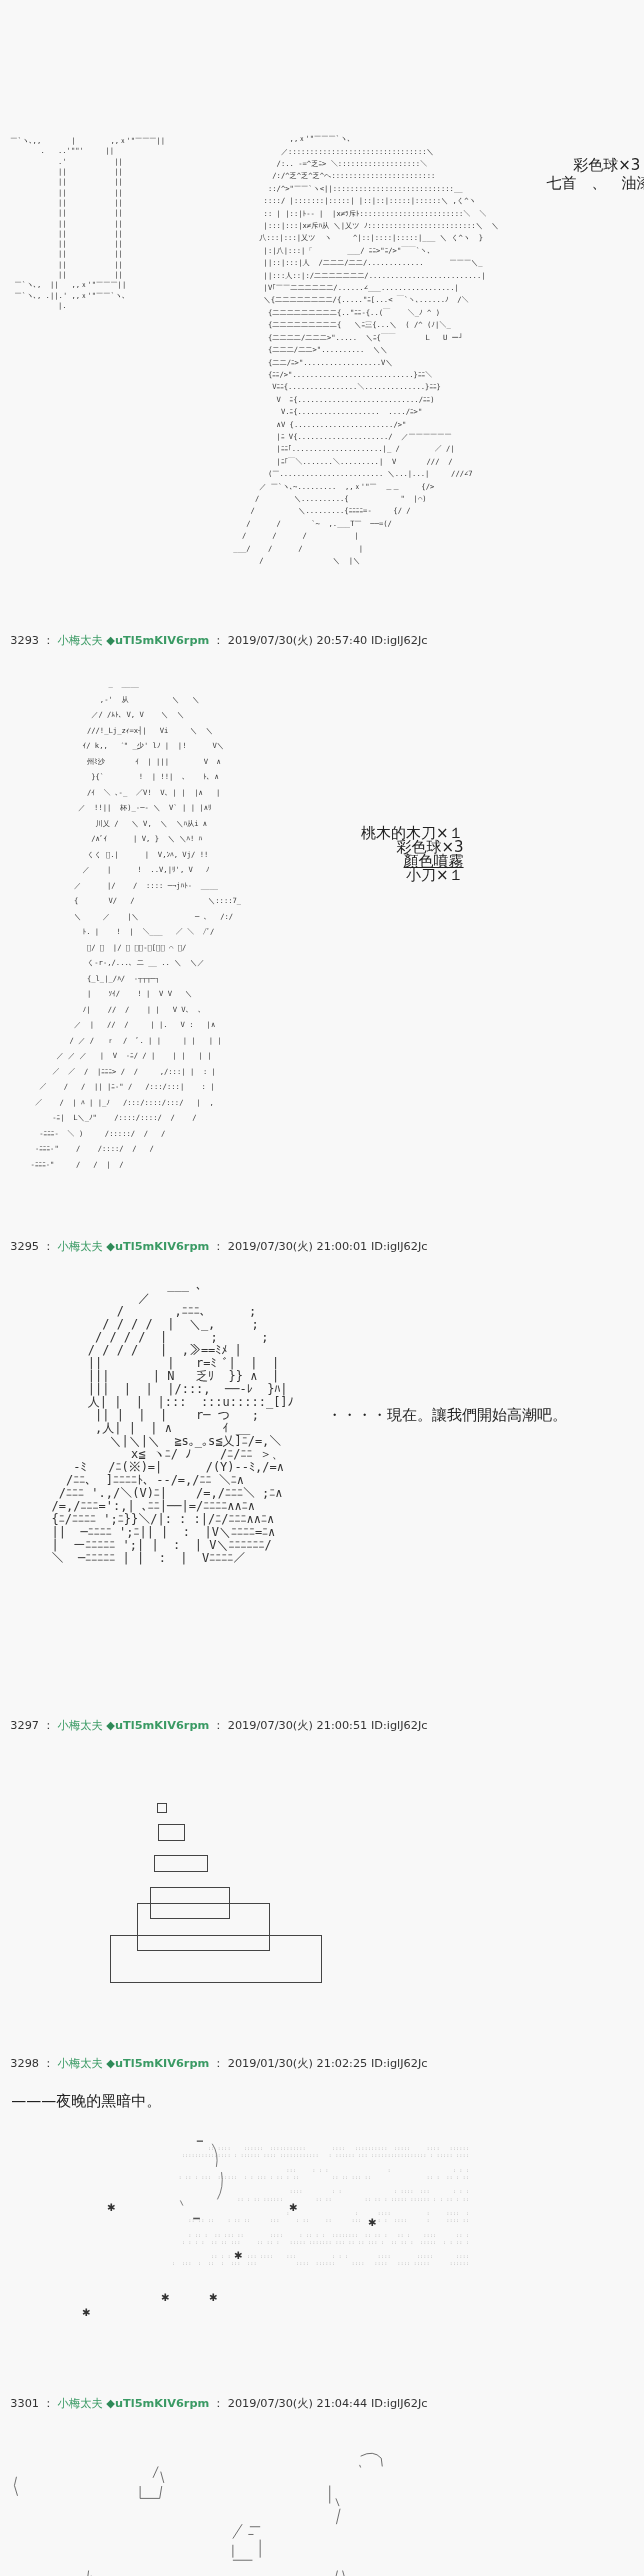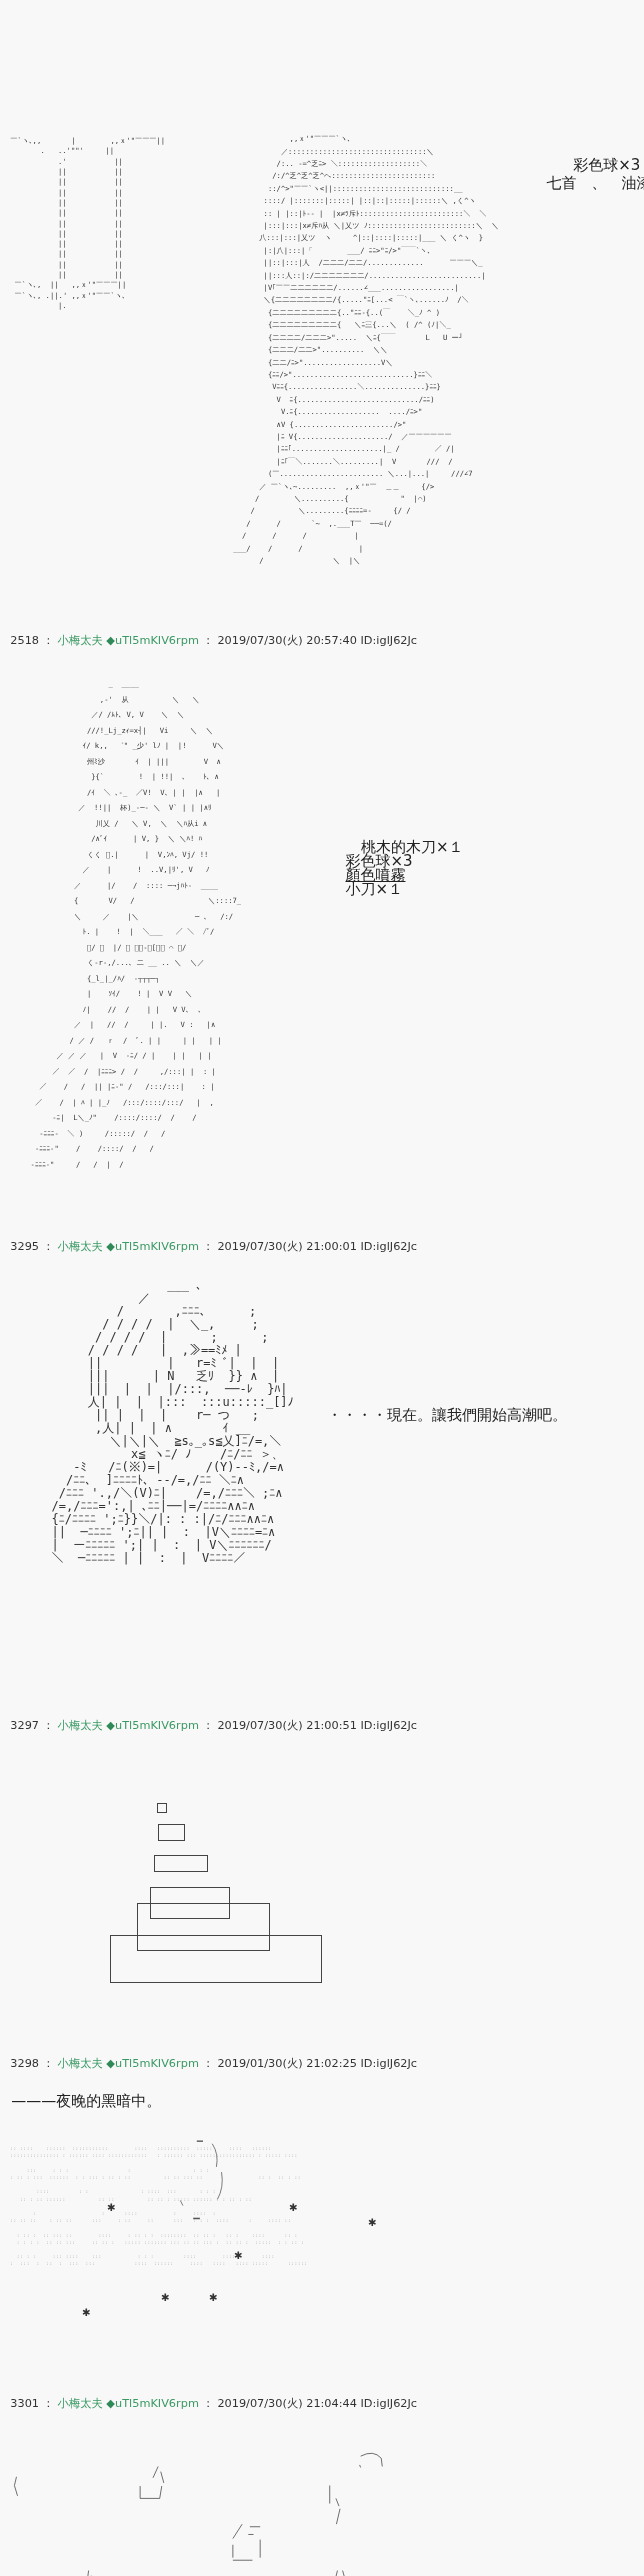--- a/index.html
+++ b/index.html
@@ -1,21 +1,21 @@
 <!DOCTYPE html>
 <html style="font-size:8.2px"><head>
 <meta charset="utf-8">
 <style>
   html, body { margin:0; padding:0; background:#f8f8f8; }
   body { width:644px; height:2650px; position:relative; overflow:hidden;
          font-family:"DejaVu Sans","Liberation Sans",sans-serif; color:#222; }
   .panel { position:absolute; left:0; width:644px; }
   .header { position:absolute; left:10.3px; font-size:11.3px; line-height:14.4px; white-space:nowrap; color:#333; }
   .header .name { color:#3a9a64; }
-  .header .trip { color:#3a9a64; }
+  .header .trip { color:#3a9a64;font-weight:bold; }
   .header .diamond { color:#2f8a58; }
   .aa { position:absolute; font-family:"DejaVu Sans Mono","Liberation Mono",monospace; white-space:pre;
         color:#333; line-height:9.8px; font-size:7.7px; }
   .note { position:absolute; font-size:15px; line-height:13.4px; color:#222; white-space:nowrap; }
   .box { position:absolute; border:1px solid #444; box-sizing:border-box; }
   .speck { position:absolute; font-family:"DejaVu Sans Mono",monospace; white-space:pre; color:#aaa;
            font-size:4.6px; line-height:7.2px; letter-spacing:0.5px; }
   .star { position:absolute; font-size:10.3px; color:#333; }
   svg.lines { position:absolute; left:0; top:0; }
 </style>
@@ -75,21 +75,21 @@
       /      /      /           |
     ___/    /      /             |
           /                ＼  |＼</pre>
   <div class="note" style="left:562px;top:157px;text-align:center;line-height:17.5px;">
     <div>彩色球×3</div>
     <div style="margin-left:-15.5px;font-family:Liberation Serif, serif;">七首　、　油漆</div>
   </div>
 </div>
 
 <div class="header" style="top:634px;">
-  <span>2518</span>
+  <span>3293</span>
   <span>：</span>
   <span class="name">小梅太夫</span>
   <span class="diamond">◆</span><span class="trip">uTl5mKIV6rpm</span>
   <span>：</span>
   <span>2019/07/30(火) 20:57:40</span>
   <span>ID:iglJ62Jc</span>
 </div>
 
 <div class="panel" style="top:659px;height:536px;">
   <pre class="aa" style="left:10.3px;top:10.3px;font-size:7.2px;line-height:15.5px;margin-left:16px;">                   _  ____
@@ -117,21 +117,21 @@
            ／  |   //  /     | |.   V :   |∧
           / ／ /   ｒ  /  ﾞ. | |     | |   | |
        ／ ／ ／   |  V  -ﾆ/ / |    | |   | |
       ／  ／  /  |ﾆﾆﾆ&gt; /  /     ,/:::| |  : |
    ／    /   /  || |ﾆ-" /   /:::/:::|    : |
   ／    /  | ﾊ | |_ﾉ   /:::/::::/:::/   |  ,
       -ﾆ|  L＼_ﾉ"    /::::/::::/  /    /
    -ﾆﾆﾆ-  ＼ )     /:::::/  /   /
   -ﾆﾆﾆ-"    /    /::::/  /   /
  -ﾆﾆﾆ-"     /   /  |  /</pre>
-  <div class="note" style="left:361px;top:181px;text-align:left;line-height:14px;">
+  <div class="note" style="left:361px;top:167px;text-align:right;line-height:14px;">
     <div>桃木的木刀×１</div>
     <div style="margin-left:-15.5px;">彩色球×3</div>
     <div style="margin-left:-15.5px;text-decoration:underline;">顏色噴霧</div>
     <div style="margin-left:-15.5px;">小刀×１</div>
   </div>
 </div>
 
 <div class="header" style="top:1240px;">
   <span>3295</span>
   <span>：</span>
@@ -190,21 +190,21 @@
 <div class="header" style="top:2057px;">
   <span>3298</span>
   <span>：</span>
   <span class="name">小梅太夫</span>
   <span class="diamond">◆</span><span class="trip">uTl5mKIV6rpm</span>
   <span>：</span>
   <span>2019/01/30(火) 21:02:25</span>
   <span>ID:iglJ62Jc</span>
 </div>
 
-<div class="panel" style="top:2092px;height:289px;">
+<div class="panel" style="top:2092px;height:289px;text-align:right;">
   <div class="note" style="left:11.3px;top:3.1px;">———夜晚的黑暗中。</div>
   <div class="speck" style="left:10.3px;top:46px;width:459px;">
 :: ::::    ::::::  :::::::::::        ::::   ::::::::::  :::::     ::::   ::::::
 ::::::::::::::: : :::::: :::: ::::::::::::   : :::::: ::: ::::::::::::::::: : ::::: ::::
 
      :::     : : :                  :                   : : :
 : :: : :::  ::::::  : : ::: : :: : ::          :: :: ::: ::                 :: :  :: : ::
 
         ::::         : :                : ::::  :::       : : :
    :: : :: ::::::          :: ::          :: :: : ::::: :::::: : : :: : ::

